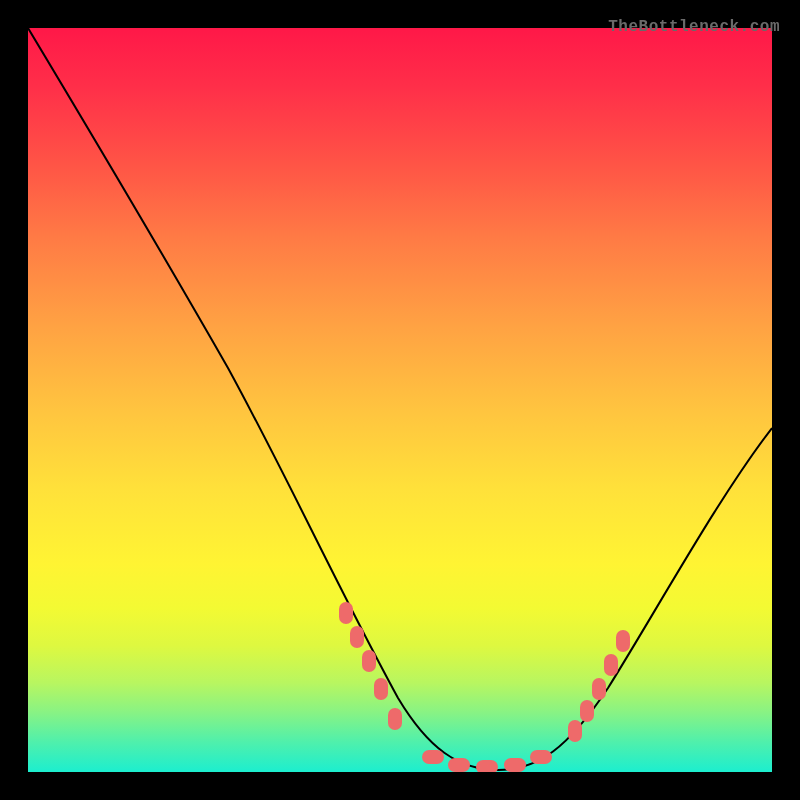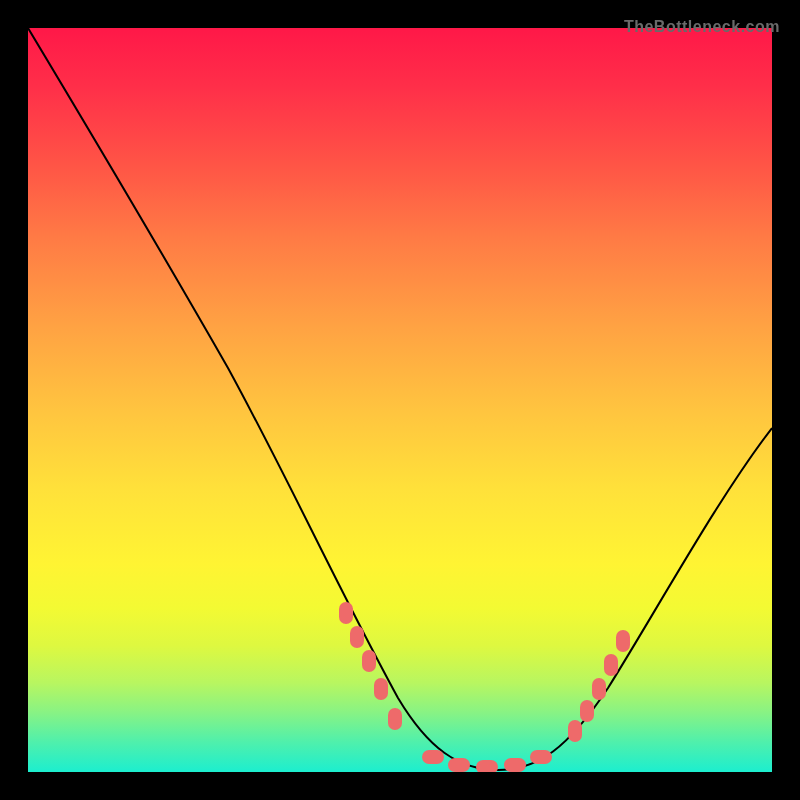--- a/index.html
+++ b/index.html
@@ -5,21 +5,21 @@
   html,body{margin:0;padding:0;width:800px;height:800px;background:#000;overflow:hidden}
   .frame{position:absolute;left:14px;top:14px;width:772px;height:772px;background:#000}
   .plot{position:absolute;left:14px;top:14px;width:744px;height:744px}
   .grad{width:100%;height:100%;
     background:linear-gradient(to bottom,
       #ff1848 0%, #ff2f49 8%, #ff5346 18%, #ff7a45 28%,
       #ffa243 40%, #ffc63f 52%, #ffe13a 62%, #fff433 72%,
       #f3fa33 78%, #def840 83%, #b8f660 88%, #88f384 92%,
       #4ff0ac 96%, #1ceecf 100%)}
   svg.curve{position:absolute;left:0;top:0;width:744px;height:744px;pointer-events:none}
-  .wm{position:absolute;right:6px;top:4px;font-family:Liberation Sans, sans-serif;
+  .wm{position:absolute;right:6px;top:4px;font-family:Liberation Mono, monospace;
       font-weight:700;color:#6a6a6a;letter-spacing:.5px}
 </style>
 </head>
 <body>
 
 <div class="frame">
   <div class="plot">
     <div class="grad"></div>
     <svg class="curve" viewBox="0 0 744 744">
       <path d="M 0 0

